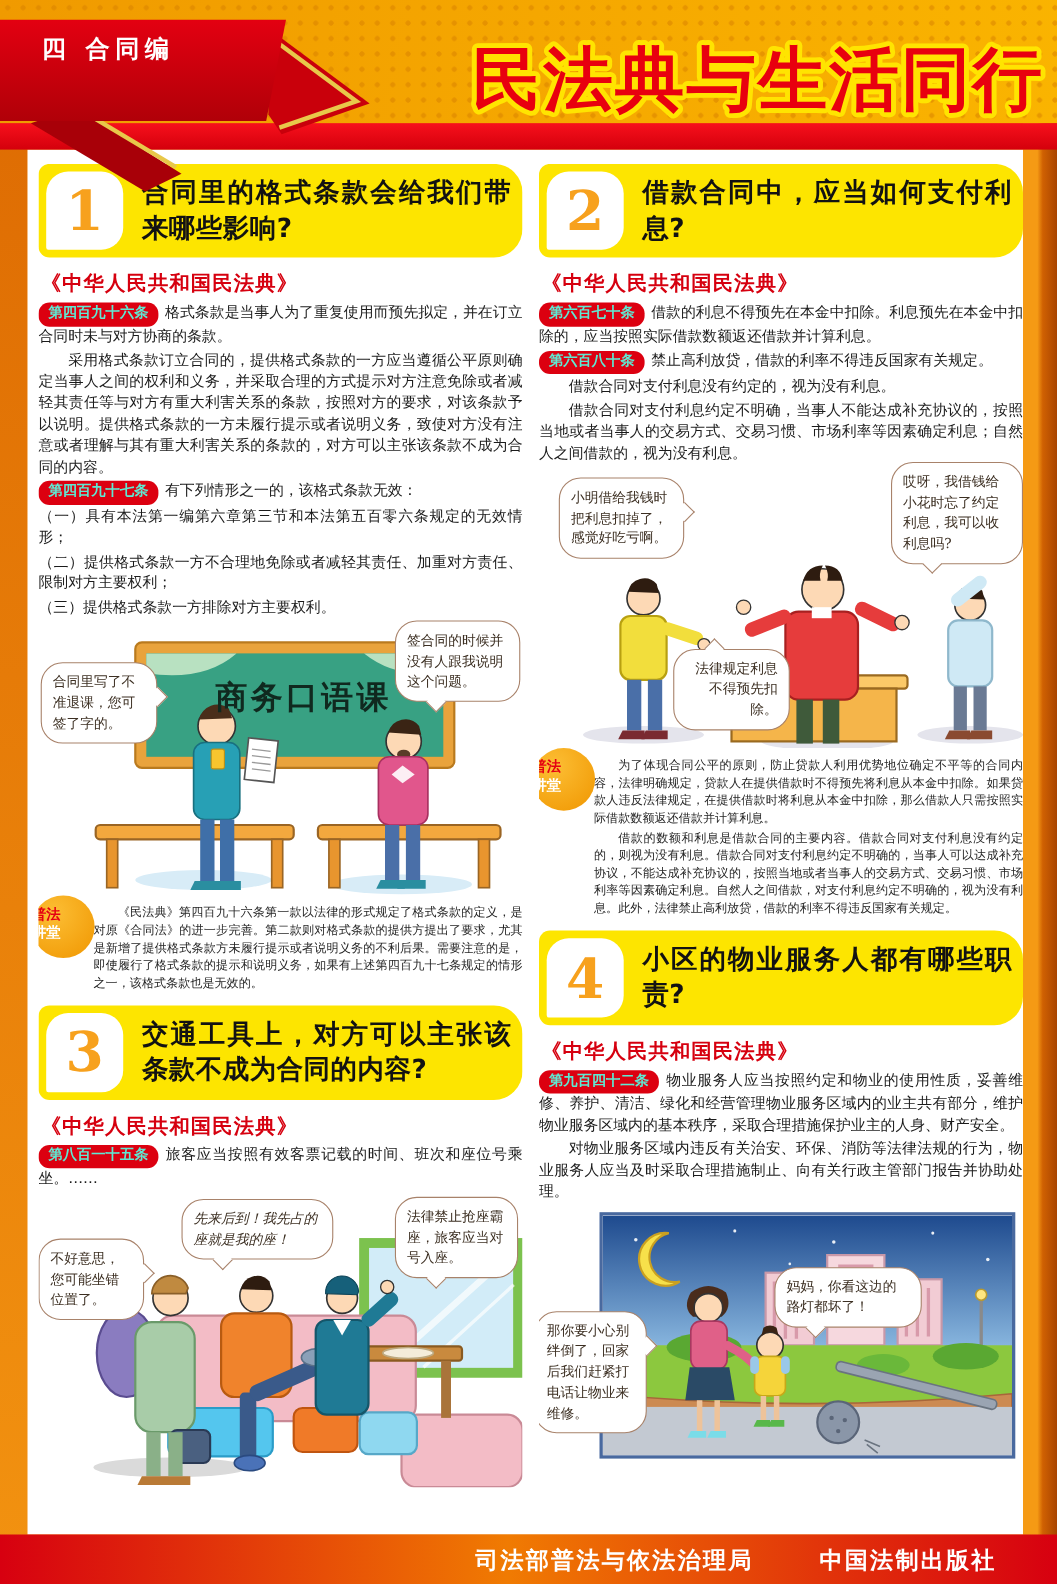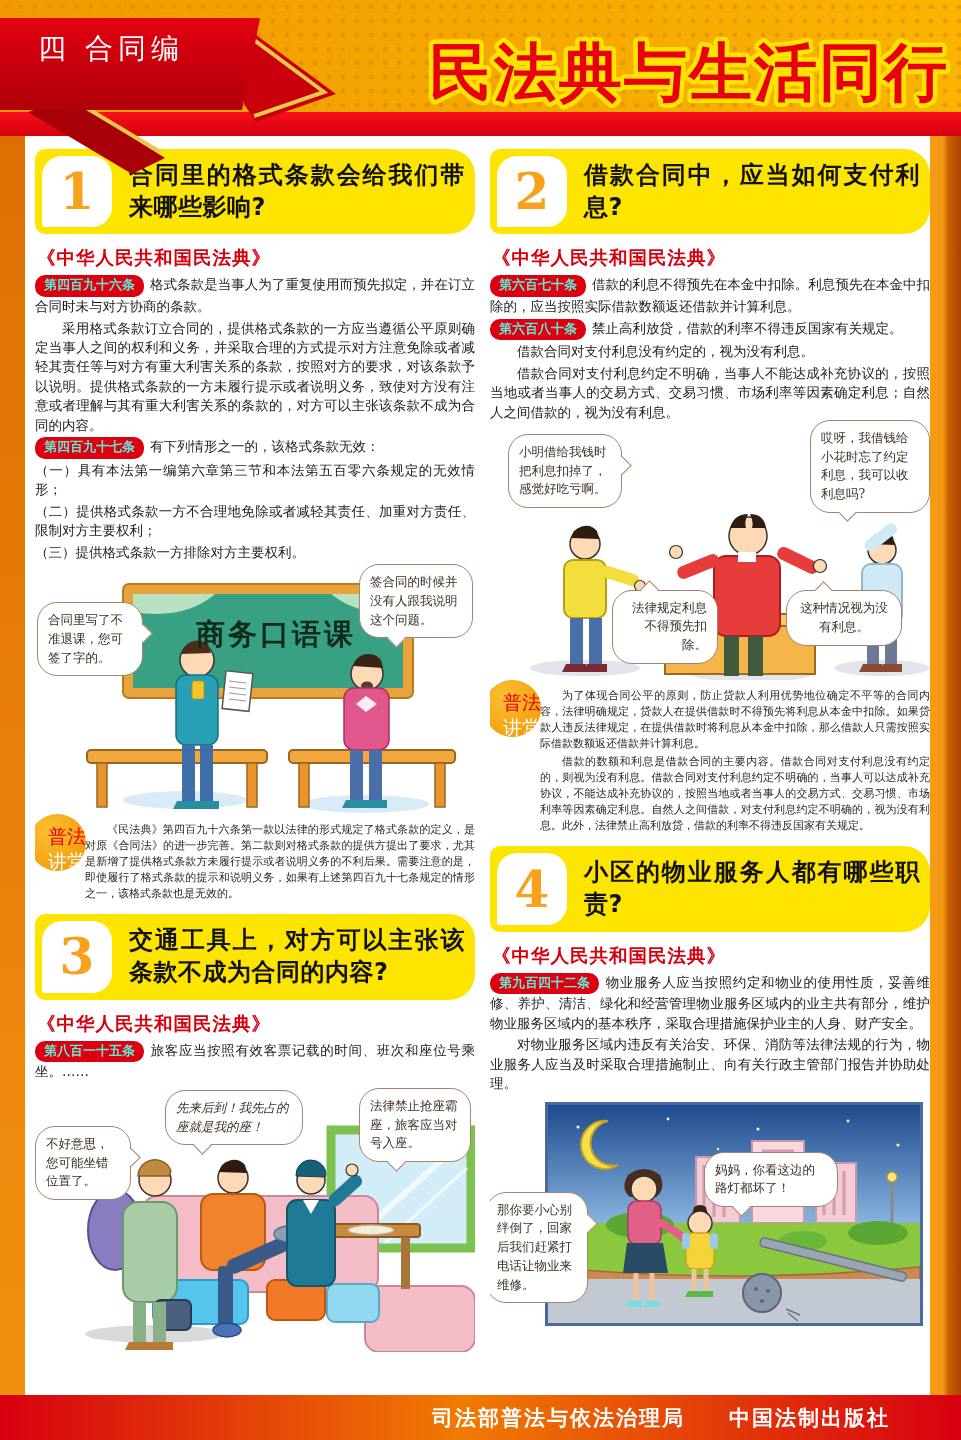--- a/index.html
+++ b/index.html
@@ -18,21 +18,21 @@
   .header { position:absolute; top:0; left:0; right:0; height:112px;
     background:linear-gradient(100deg,#f09a00,#fab400); z-index:3; }
   .header::before { content:""; position:absolute; inset:0;
     background-image:radial-gradient(#d98200 2.1px, rgba(0,0,0,0) 2.6px);
     background-size:14px 14px; opacity:.55; }
   .red-bar { position:absolute; top:112px; left:0; right:0; height:24px;
     background:linear-gradient(180deg,#f7101c,#d4000c); z-index:3; }
   .ribbon-svg { position:absolute; top:0; left:0; z-index:4; pointer-events:none; }
   .ribbon-label { position:absolute; top:30px; left:38px; z-index:5;
     color:#fff; font-family:"DejaVu Serif","Liberation Serif",serif;
-    font-size:28px; font-weight:normal; letter-spacing:5px; }
+    font-size:22px; font-weight:bold; letter-spacing:5px; }
   .main-title-svg { position:absolute; top:24px; right:6px; z-index:5; }
   
   .panel { position:absolute; left:25px; top:136px; width:905px; height:1259px;
     background:#fff; z-index:2; }
   .col { position:absolute; top:13px; width:440px; height:1240px; overflow:hidden; }
   .col-left { left:10px; } .col-right { left:465px; }
   
   .sec-head { position:relative; background:#fde500; border-radius:10px 26px 26px 10px;
     padding:11px 10px 11px 94px; min-height:60px; display:flex; align-items:center; }
   .sec-num { position:absolute; left:7px; top:7px; bottom:7px; width:70px;
@@ -78,33 +78,33 @@
   .b3-l { left:0px; top:38px; width:96px; }
   .b3-m { left:130px; top:2px; width:138px;font-style:italic; }
   .b3-r { right:4px; top:0px; width:112px; }
   .b4-l { left:-4px; top:90px; width:102px; }
   .b4-r { left:214px; top:50px; width:134px; }
   
   .pufa { position:relative; padding-left:50px; margin:8px 0 12px; }
   .pufa-badge { position:absolute; left:-6px; top:-8px; width:57px; height:57px;
     border-radius:50%;
     background:radial-gradient(circle at 35% 28%, #fcbe34, #f09600);
-    text-align:right; font-weight:normal; font-size:19px; line-height:1.3;
+    text-align:left; font-weight:bold; font-size:13px; line-height:1.3;
     padding-top:10px; z-index:2; }
   .pufa-badge .l1 { color:#e50012; display:block; }
   .pufa-badge .l2 { color:#ffffff; display:block; }
   .pufa p { font-size:11px; line-height:1.46; color:#262626; text-align:justify;
     text-indent:2em; margin-bottom:2px; }
   
   .frame4 { position:relative; margin-left:55px; width:378px; height:224px;
     border:3px solid #49699f; background:#fff; overflow:hidden; }
   
   .footer { position:absolute; left:0; right:0; bottom:0; height:45px; z-index:4;
     background:linear-gradient(90deg,#d70010 0%,#f07b02 48%,#d70010 100%);
-    display:flex; align-items:center; padding-left:432px; gap:44px; }
+    display:flex; align-items:center; padding-left:432px; gap:60px; }
   .footer span { color:#fff; font-size:21px; font-weight:bold; letter-spacing:2px;
     white-space:nowrap; }
   .mt6{margin-top:6px;} .mt8{margin-top:8px;}
 </style>
 </head>
 <body>
 
 <div class="page">
   <div class="edge-left"></div>
   <div class="edge-right"></div>
@@ -294,21 +294,20 @@
           <rect x="372" y="136" width="40" height="60" rx="9" fill="#cfe9f5" stroke="#8fb8cc" stroke-width="2"></rect>
           <rect x="372" y="104" width="38" height="12" rx="6" fill="#cfe9f5" transform="rotate(-38 390 110)"></rect>
           <rect x="377" y="196" width="12" height="40" fill="#6a7a94"></rect>
           <rect x="395" y="196" width="12" height="40" fill="#6a7a94"></rect>
           <path d="M373,236 h19 v8 h-23 z" fill="#8a4a30"></path>
             <path d="M393,236 h19 v8 h-23 z" fill="#8a4a30"></path>
         </svg>
         <div class="bubble b2-tl tail-right">小明借给我钱时把利息扣掉了，感觉好吃亏啊。</div>
         <div class="bubble b2-tr">哎呀，我借钱给小花时忘了约定利息，我可以收利息吗?</div>
         <div class="bubble b2-bl tail-top">法律规定利息不得预先扣除。</div>
-        <div class="bubble b2-br tail-top">这种情况视为没有利息。</div>
       </div>
 
       <div class="pufa">
         <div class="pufa-badge">
           <span class="l1">普法</span>
           <span class="l2">讲堂</span>
         </div>
         <p>为了体现合同公平的原则，防止贷款人利用优势地位确定不平等的合同内容，法律明确规定，贷款人在提供借款时不得预先将利息从本金中扣除。如果贷款人违反法律规定，在提供借款时将利息从本金中扣除，那么借款人只需按照实际借款数额返还借款并计算利息。</p>
         <p>借款的数额和利息是借款合同的主要内容。借款合同对支付利息没有约定的，则视为没有利息。借款合同对支付利息约定不明确的，当事人可以达成补充协议，不能达成补充协议的，按照当地或者当事人的交易方式、交易习惯、市场利率等因素确定利息。自然人之间借款，对支付利息约定不明确的，视为没有利息。此外，法律禁止高利放贷，借款的利率不得违反国家有关规定。</p>
       </div>

